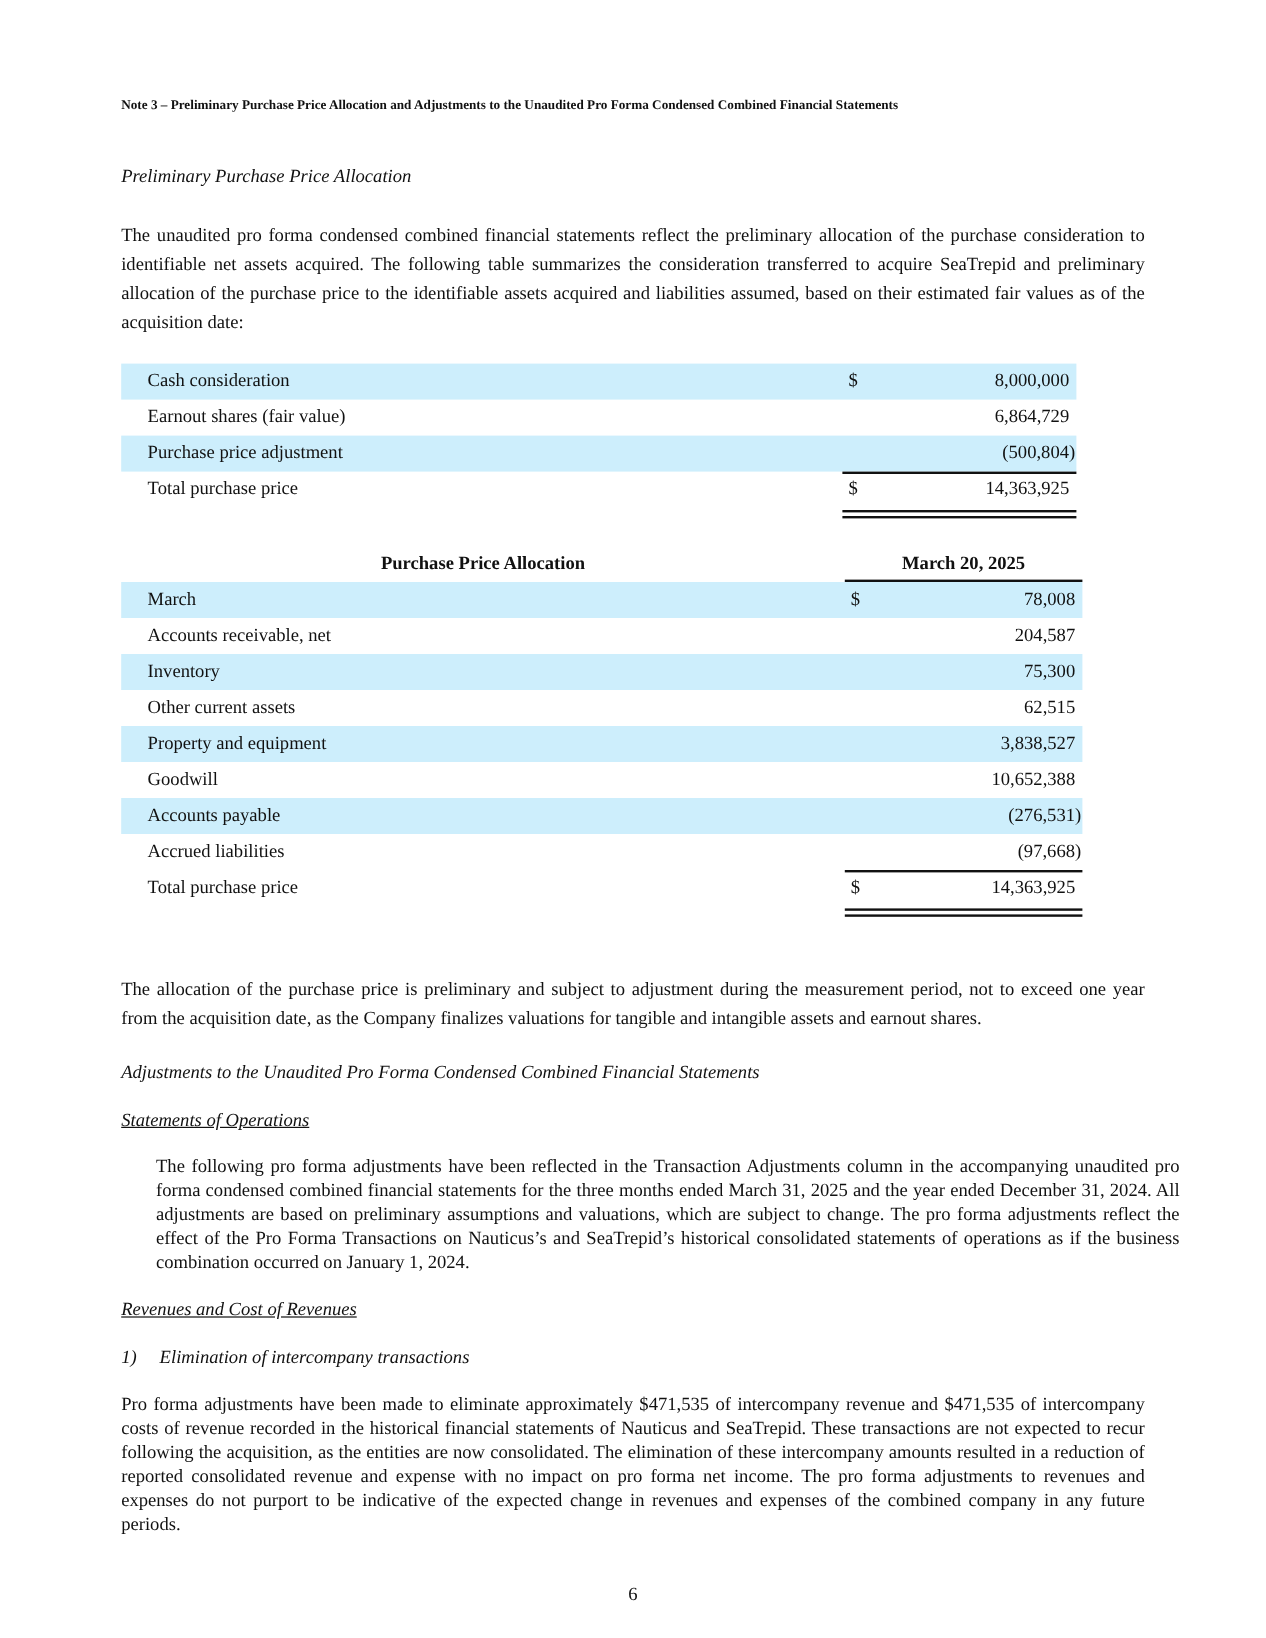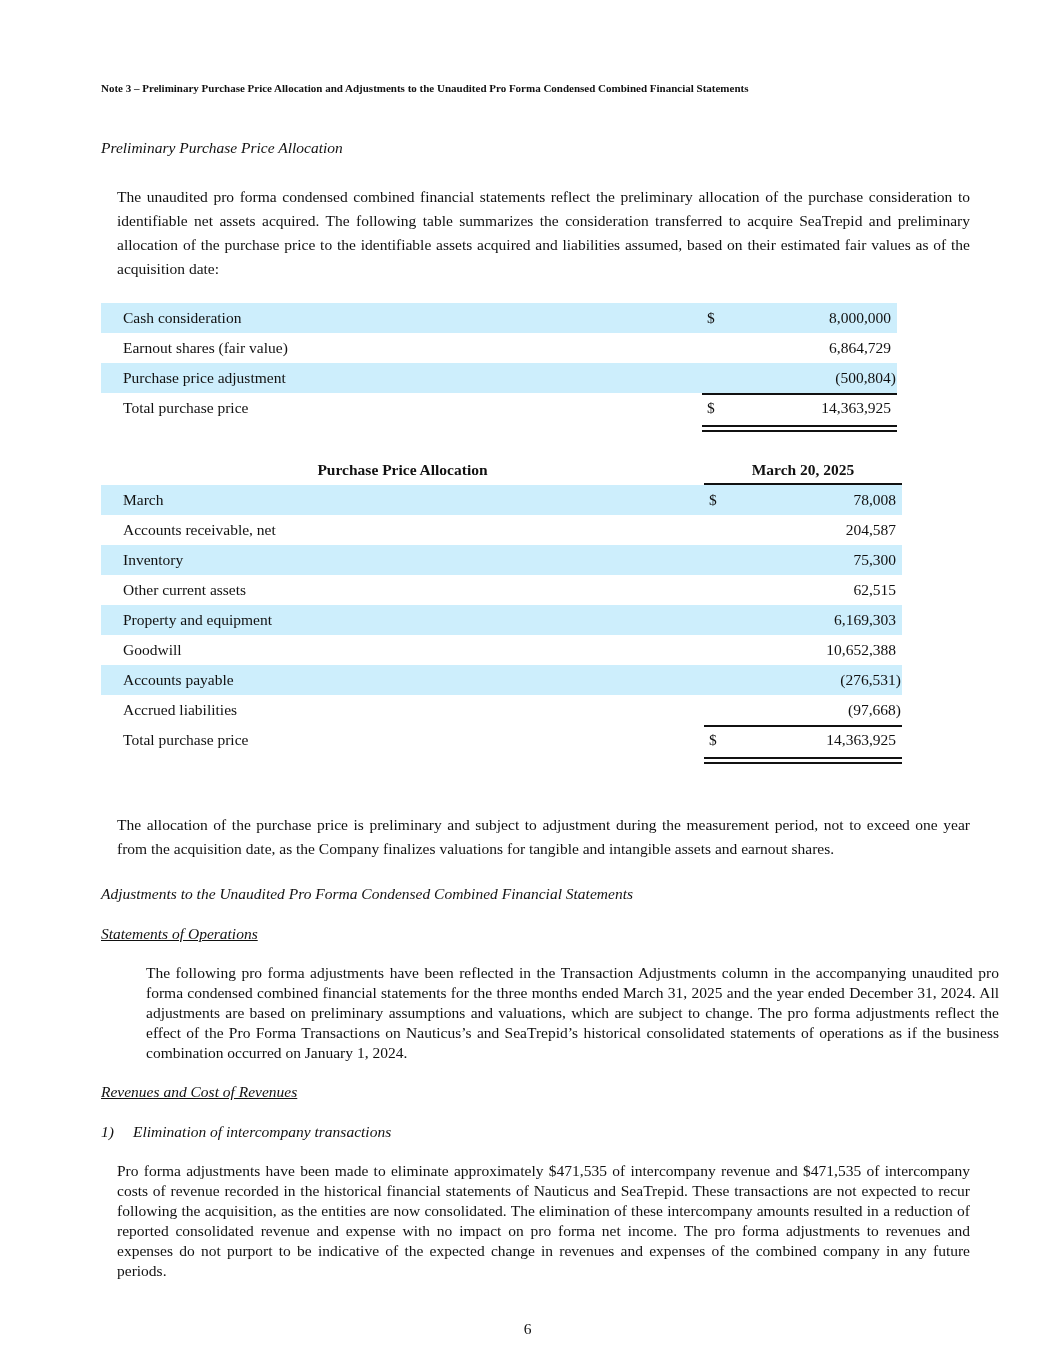--- a/index.html
+++ b/index.html
@@ -4,21 +4,21 @@
 <style>
   html, body { margin: 0; padding: 0; background: #ffffff; }
   body {
     width: 1055px; height: 1365px; position: relative; overflow: hidden;
     font-family: "Liberation Serif", "DejaVu Serif", serif;
     color: #111; font-size: 15.5px;
   }
   .page { position: absolute; left: 101px; top: 0; width: 853px; }
   .heading { position: absolute; top: 78px; left: 0; width: 853px; font-weight: bold; line-height: 20px; font-size: 11px; }
   .subhead-italic { position: absolute; left: 0; font-style: italic; line-height: 20px; }
-  .para { position: absolute; left: 16px; width: 853px; text-align: justify; text-align-last: left; }
+  .para { position: absolute; left: 0; width: 853px; text-align: justify; text-align-last: left; }
   .para.p1 { top: 185px; line-height: 24px; }
   .para.p2 { top: 813px; line-height: 24px; }
   .para.p3 { top: 963px; line-height: 20px; margin-left: 29px; }
   .para.p4 { top: 1161px; line-height: 20px; }
   .ul-italic { font-style: italic; text-decoration: underline; position: absolute; left: 0; line-height: 20px; }
   .numbered { position: absolute; left: 0; font-style: italic; line-height: 20px; }
   .numbered .num { display: inline-block; width: 32px; }
 
   
   .tbl { position: absolute; left: 0; }
@@ -102,21 +102,21 @@
     <div class="row shade">
       <span class="label">Inventory</span>
       <span class="val">75,300</span>
     </div>
     <div class="row">
       <span class="label">Other current assets</span>
       <span class="val">62,515</span>
     </div>
     <div class="row shade">
       <span class="label">Property and equipment</span>
-      <span class="val">6,169,303</span>
+      <span class="val">3,838,527</span>
     </div>
     <div class="row">
       <span class="label">Goodwill</span>
       <span class="val">10,652,388</span>
     </div>
     <div class="row shade">
       <span class="label">Accounts payable</span>
       <span class="val neg">(276,531)</span>
     </div>
     <div class="row">

